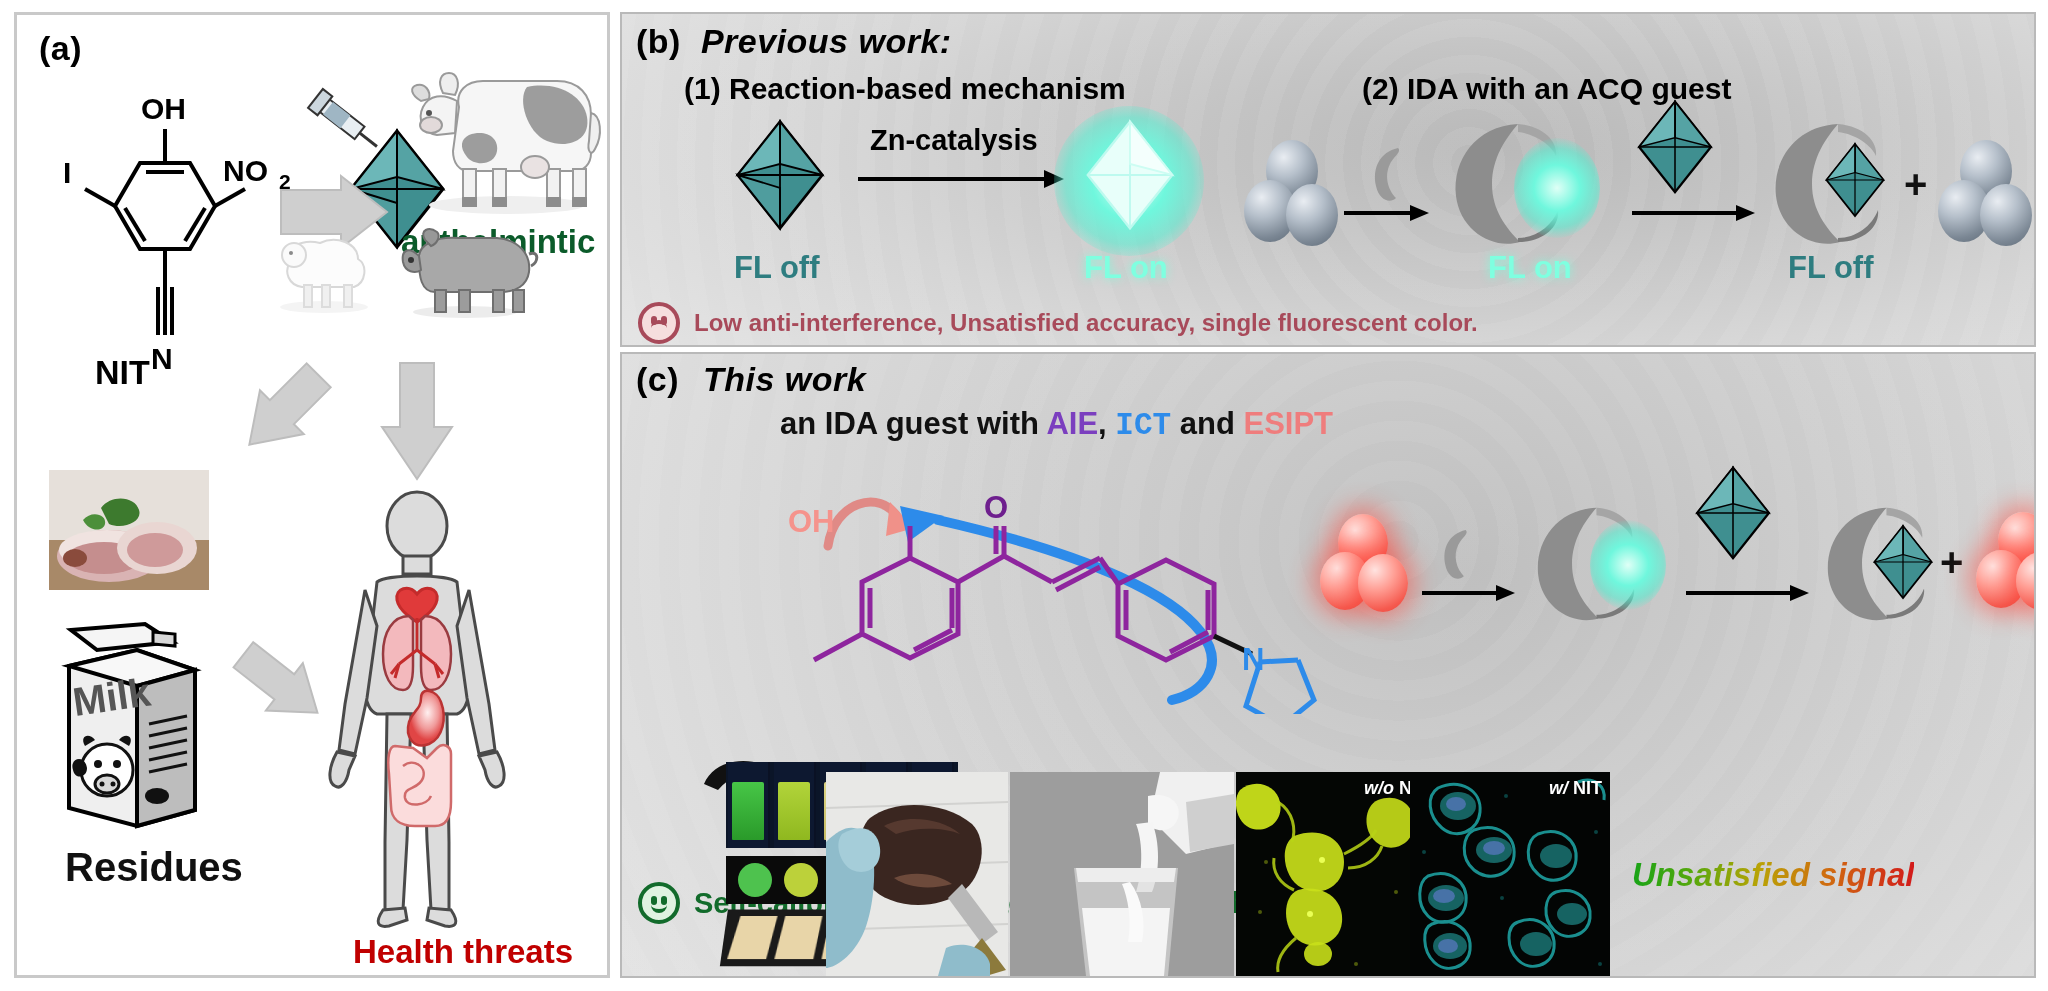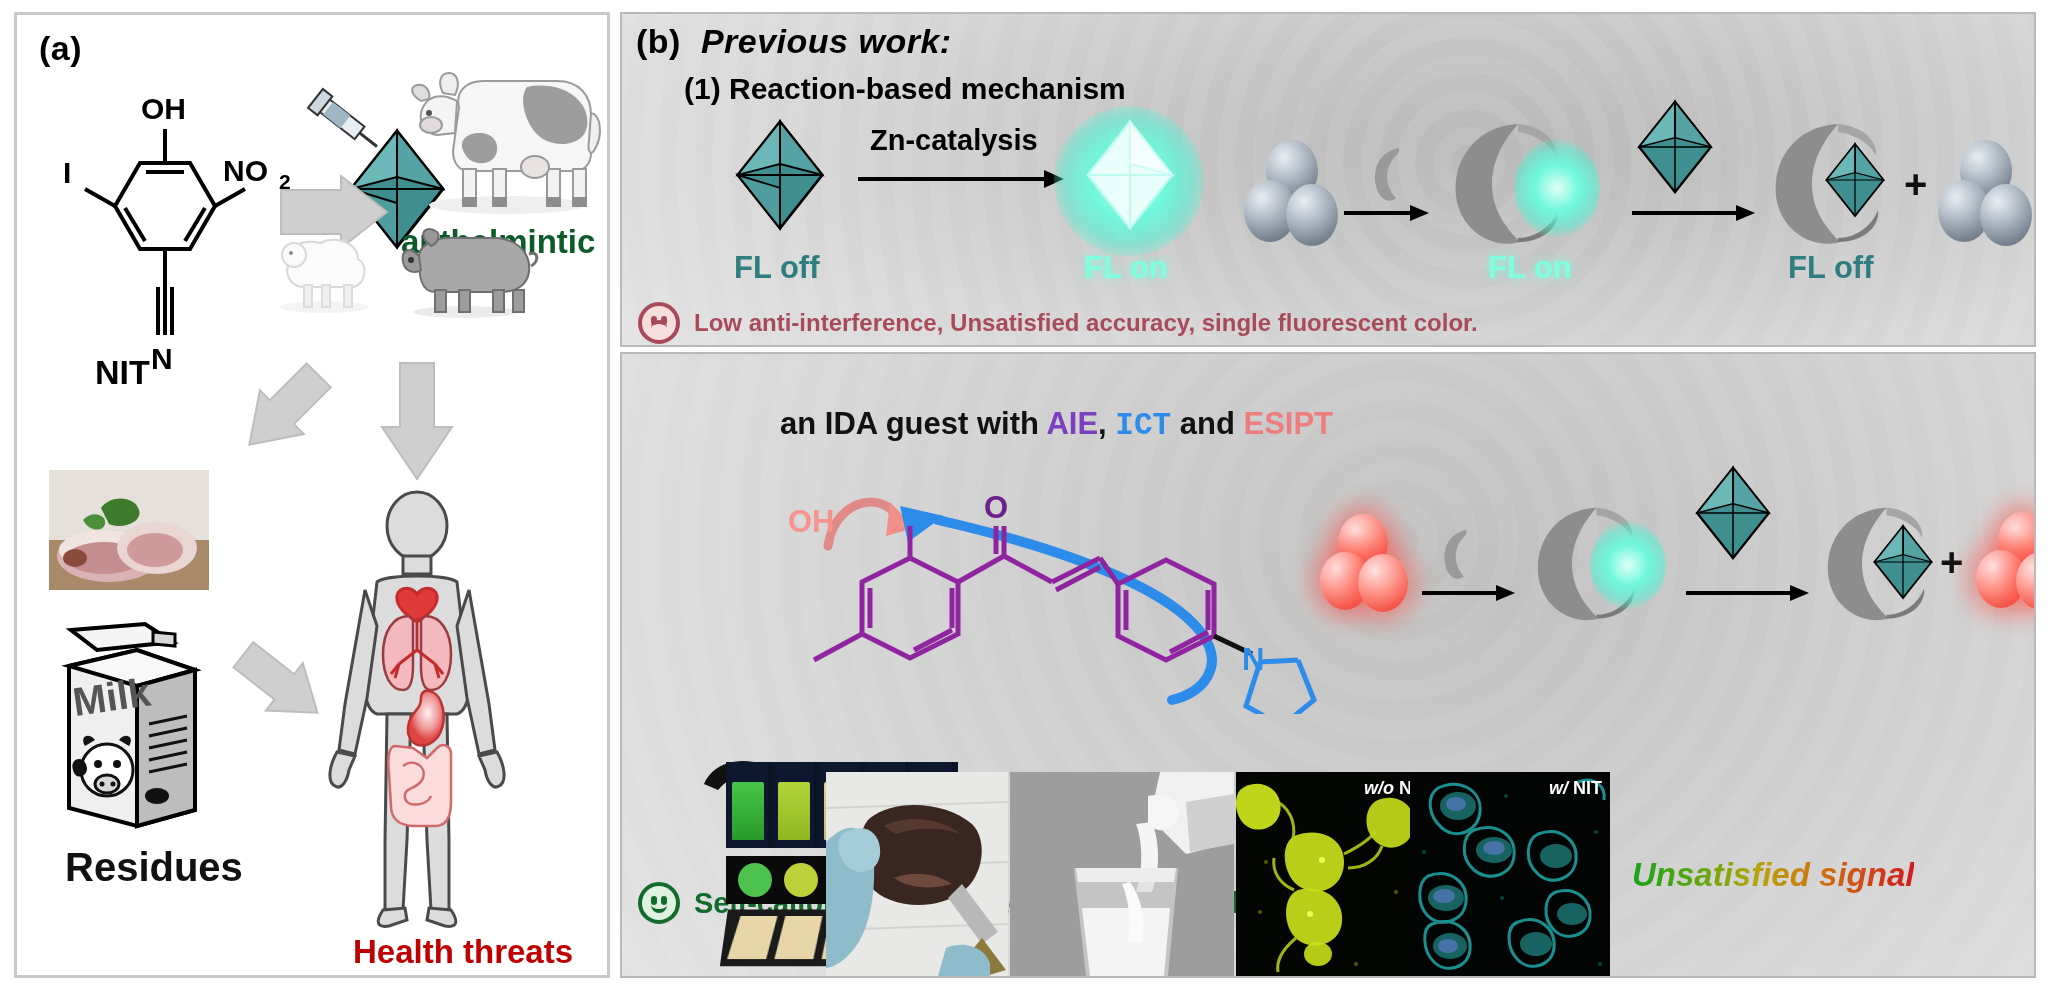--- a/index.html
+++ b/index.html
@@ -355,20 +355,21 @@
     <div class="health">Health threats</div>
   </div>
 
   <div class="panel-b">
     <div class="tag tag-b">
       <span>(b)</span>
       <span class="ital" style="margin-left:10px">Previous work:</span>
     </div>
 
     <div class="sub-b1">(1) Reaction-based mechanism</div>
+    <div class="sub-b2">(2) IDA with an ACQ guest</div>
 
     <div style="position:absolute;left:112px;top:104px;">
       <svg width="92" height="114" viewBox="0 0 100 124">
         <polygon points="50,4 96,62 50,120 4,62" fill="#3f8f90" stroke="#000" stroke-width="3"></polygon>
         <polygon points="50,4 96,62 50,50" fill="#55a3a4" stroke="#000" stroke-width="2"></polygon>
         <polygon points="50,4 4,62 50,50" fill="#6cb7b8" stroke="#000" stroke-width="2"></polygon>
         <polygon points="4,62 50,120 50,76" fill="#4f9d9e" stroke="#000" stroke-width="2"></polygon>
         <line x1="4" y1="62" x2="96" y2="62" stroke="#000" stroke-width="2"></line>
         <line x1="50" y1="4" x2="50" y2="120" stroke="#000" stroke-width="2"></line>
       </svg>
@@ -465,20 +466,24 @@
       <div class="face face-sad">
         <i class="l"></i>
           <i class="r"></i>
           <div class="mouth"></div>
       </div>
       <div class="warn-text">Low anti-interference, Unsatisfied accuracy, single fluorescent color.</div>
     </div>
   </div>
 
   <div class="panel-c">
+    <div class="tag tag-c">
+      <span>(c)</span>
+      <span class="ital" style="margin-left:14px">This work</span>
+    </div>
 
     <div class="c-sub">
       <span>an IDA guest with </span><span class="aie">AIE</span><span>, </span><span class="ict">ICT</span><span> and </span><span class="esipt">ESIPT</span>
     </div>
 
     <div style="position:absolute;left:140px;top:100px;">
       <svg width="620" height="260" viewBox="0 0 620 260">
 
         <path d="M66 92 C72 48 118 34 136 64" fill="none" stroke="#e08a86" stroke-width="9" stroke-linecap="round"></path>
         <polygon points="128,48 152,74 124,82" fill="#f09189"></polygon>

